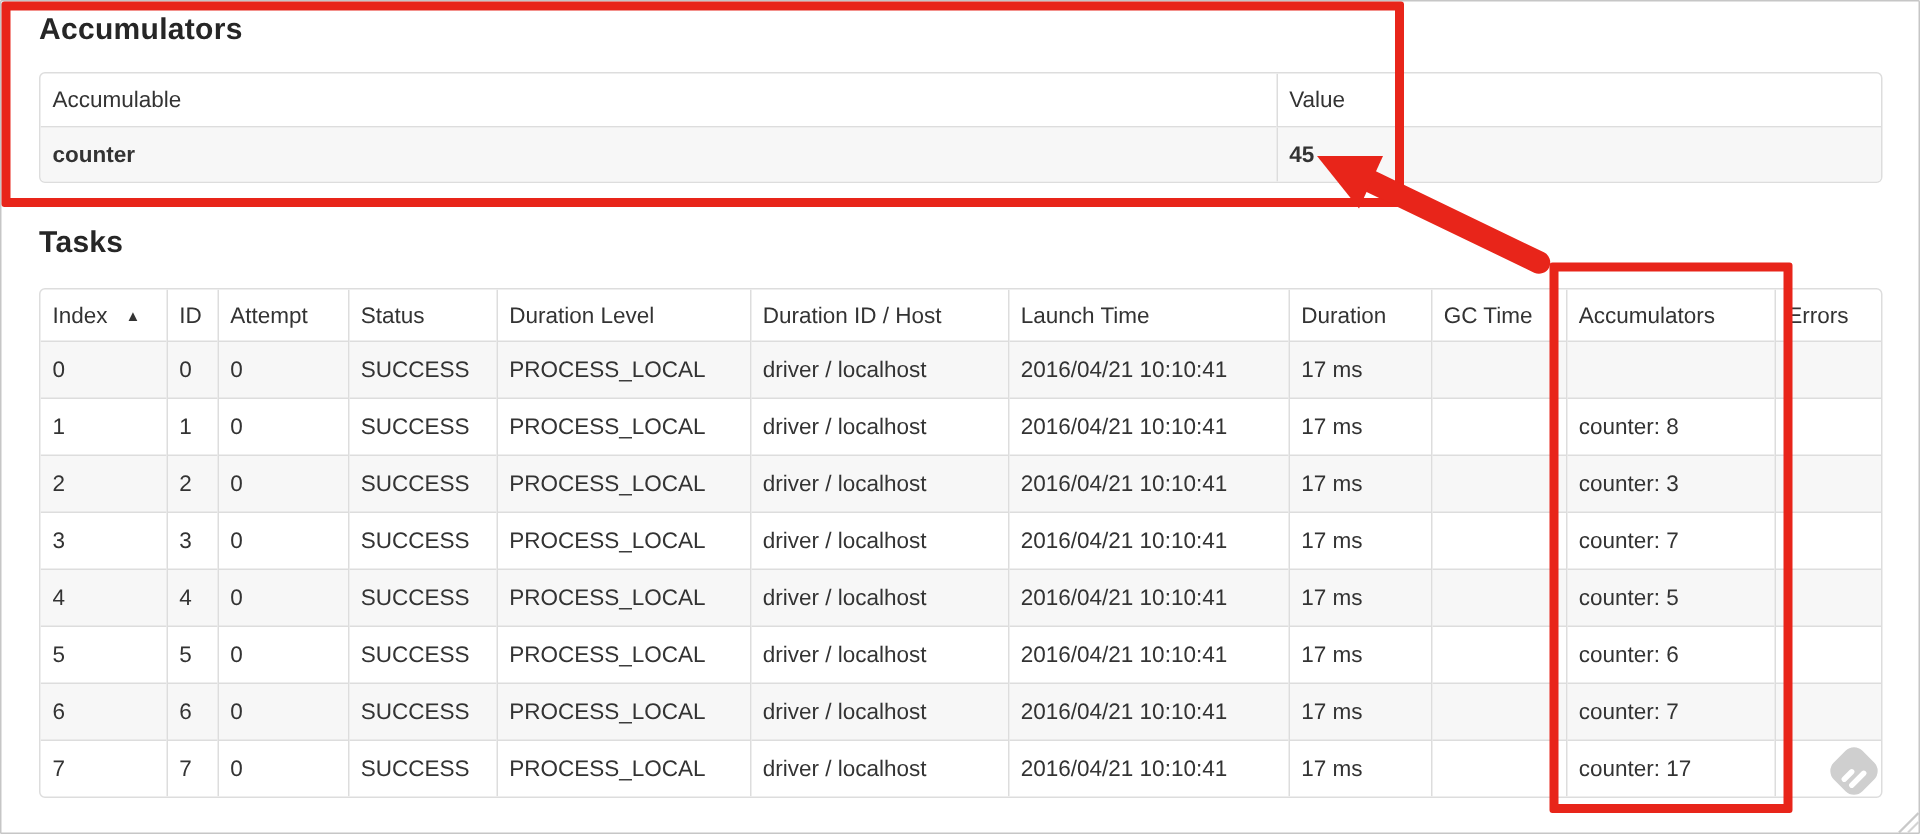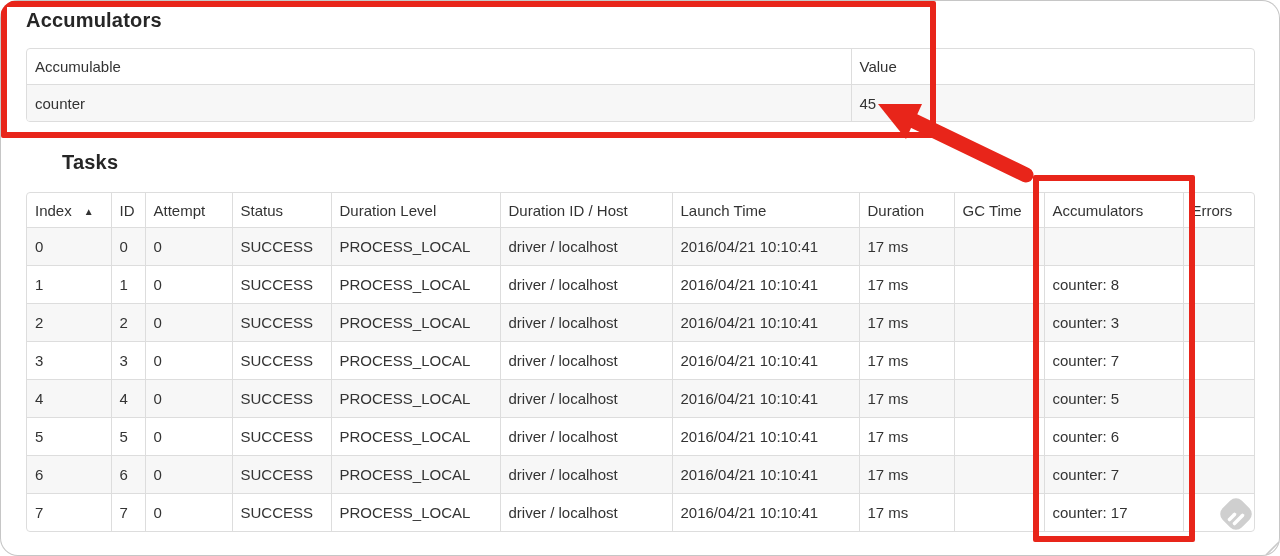--- a/index.html
+++ b/index.html
@@ -1,53 +1,53 @@
 <!DOCTYPE html>
 <html><head>
 <meta charset="utf-8">
 <style>
   html,body{margin:0;padding:0;background:#ffffff;}
   .frame{
     position:relative;
     width:1280px;height:556px;
     background:#ffffff;
-    border-radius:18px;
+    border-radius:1px;
     box-shadow: inset 0 0 0 1px #c6c6c6;
     overflow:hidden;
     font-family:"Liberation Sans","DejaVu Sans",sans-serif;
     color:#333333;
   }
   .section-title{
     position:absolute;left:26px;margin:0;
     font-size:20px;font-weight:bold;color:#262626;
     letter-spacing:0.2px;
   }
   #acc-title{top:9px;}
-  #tasks-title{top:151px;margin-left:36px;}
+  #tasks-title{top:151px;}
 
   .tbl-wrap{
     position:absolute;left:26px;width:1229px;
     border:1px solid #dddddd;border-radius:4px;
     overflow:hidden;background:#ffffff;box-sizing:border-box;
   }
   #acc-wrap{top:48px;}
   #tasks-wrap{top:192px;}
 
   table{border-collapse:collapse;width:100%;table-layout:fixed;font-size:15px;color:#333;}
   th,td{
     border-left:1px solid #dddddd;border-top:1px solid #dddddd;
     padding:0 8px;text-align:left;vertical-align:middle;
     white-space:nowrap;overflow:hidden;
   }
   th:first-child,td:first-child{border-left:none;}
   thead th{border-top:none;font-weight:normal;height:34px;}
   td{height:37px;font-weight:normal;}
   tbody tr.striped{background:#f7f7f7;}
   #acc-table thead th{height:35px;}
-  #acc-table td{height:36px;}
+  #acc-table td{height:36px;font-weight:bold;}
 
   .sort-icon{font-size:10px;margin-left:12px;color:#333;vertical-align:1px;}
 
   .red-box{
     position:absolute;border:6px solid #e8251a;border-radius:2px;
     box-sizing:border-box;pointer-events:none;z-index:20;
   }
   #red-box-accumulators-section{left:1px;top:1px;width:935px;height:137px;}
   #red-box-accumulators-column{left:1033px;top:175px;width:162px;height:367px;}
 

